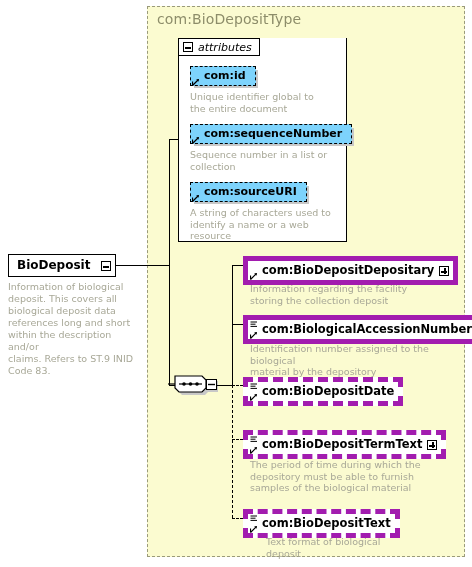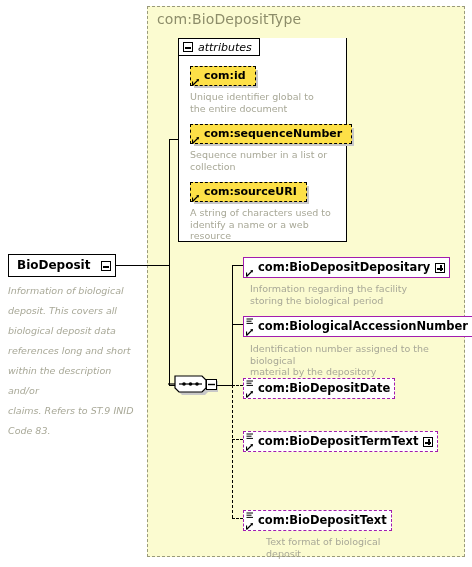--- a/index.html
+++ b/index.html
@@ -79,21 +79,21 @@
     top: 1px; bottom: 1px; left: 4px;
     width: 2px; background: #000;
   }
 
   
   .attr-item { position: absolute; }
   .attr-chip {
     position: relative;
     display: inline-block;
     border: 1px dashed #000;
-    background: #fde047;
+    background: #7dd3fc;
     padding: 2px 9px 2px 13px;
     font-size: 11px;
     font-weight: bold;
     color: #000;
     white-space: nowrap;
     line-height: 14px;
   }
   .attr-chip::after {  
     content: "";
     position: absolute;
@@ -116,21 +116,21 @@
     white-space: pre-line;
   }
 
   
   .elem { position: absolute; }
   .elem-chip {
     position: relative;
     display: inline-flex;
     align-items: center;
     background: #ffffff;
-    border: 1px solid #a21caf;
+    border: 5px solid #a21caf;
     padding: 2px 4px 2px 14px;
     font-size: 11.5px;
     font-weight: bold;
     color: #000;
     white-space: nowrap;
     line-height: 15px;
   }
   .elem-chip.dashed { border-style: dashed; }
   .elem-chip::after {
     content: "";
@@ -171,23 +171,22 @@
     width: 100%; height: 100%;
     background: #c8c8c8;
     z-index: -1;
   }
   .root-desc {
     position: absolute;
     left: 8px; top: 281px;
     width: 130px;
     font-size: 9.5px;
     color: #a8a897;
-    line-height: 20px;
+    line-height: 12px;
     white-space: pre-line;
-    font-style: italic;
   }
 
   
   .sequence-node {
     position: absolute;
     left: 168px; top: 373px;
     width: 50px; height: 22px;
   }
 
   
@@ -308,21 +307,21 @@
     <span class="elem-chip">
       <span>com:BioDepositDepositary</span>
       <span class="pm-box plus"></span>
       <svg class="arrow-glyph" viewBox="0 0 8 8">
         <path d="M0.5 7.5 L0.5 3.5 M0.5 7.5 L6.5 1.5" stroke="#000" stroke-width="1.2" fill="none"></path>
         <path d="M7 1 L4.2 1.6 L6.4 3.8 Z" fill="#000"></path>
       </svg>
     </span>
   </div>
   <div class="desc" style="position:absolute; left:250px; top:283px; width:170px;">Information regarding the facility
-storing the biological period</div>
+storing the collection deposit</div>
 
   <div class="elem" style="left:243px; top:315px;">
     <span class="elem-chip">
       <span>com:BiologicalAccessionNumber</span>
       <svg class="seq-glyph" viewBox="0 0 8 8">
         <line x1="0.5" y1="1" x2="7" y2="1" stroke="#000" stroke-width="1"></line>
         <line x1="0.5" y1="3.2" x2="5.5" y2="3.2" stroke="#000" stroke-width="1"></line>
         <line x1="0.5" y1="5.4" x2="7" y2="5.4" stroke="#000" stroke-width="1"></line>
       </svg>
       <svg class="arrow-glyph" viewBox="0 0 8 8">
@@ -357,20 +356,23 @@
         <line x1="0.5" y1="1" x2="7" y2="1" stroke="#000" stroke-width="1"></line>
         <line x1="0.5" y1="3.2" x2="5.5" y2="3.2" stroke="#000" stroke-width="1"></line>
         <line x1="0.5" y1="5.4" x2="7" y2="5.4" stroke="#000" stroke-width="1"></line>
       </svg>
       <svg class="arrow-glyph" viewBox="0 0 8 8">
         <path d="M0.5 7.5 L0.5 3.5 M0.5 7.5 L6.5 1.5" stroke="#000" stroke-width="1.2" fill="none"></path>
         <path d="M7 1 L4.2 1.6 L6.4 3.8 Z" fill="#000"></path>
       </svg>
     </span>
   </div>
+  <div class="desc" style="position:absolute; left:250px; top:459px; width:205px;">The period of time during which the
+depository must be able to furnish
+samples of the biological material</div>
 
   <div class="elem" style="left:243px; top:509px;">
     <span class="elem-chip dashed">
       <span>com:BioDepositText</span>
       <svg class="seq-glyph" viewBox="0 0 8 8">
         <line x1="0.5" y1="1" x2="7" y2="1" stroke="#000" stroke-width="1"></line>
         <line x1="0.5" y1="3.2" x2="5.5" y2="3.2" stroke="#000" stroke-width="1"></line>
         <line x1="0.5" y1="5.4" x2="7" y2="5.4" stroke="#000" stroke-width="1"></line>
       </svg>
       <svg class="arrow-glyph" viewBox="0 0 8 8">

